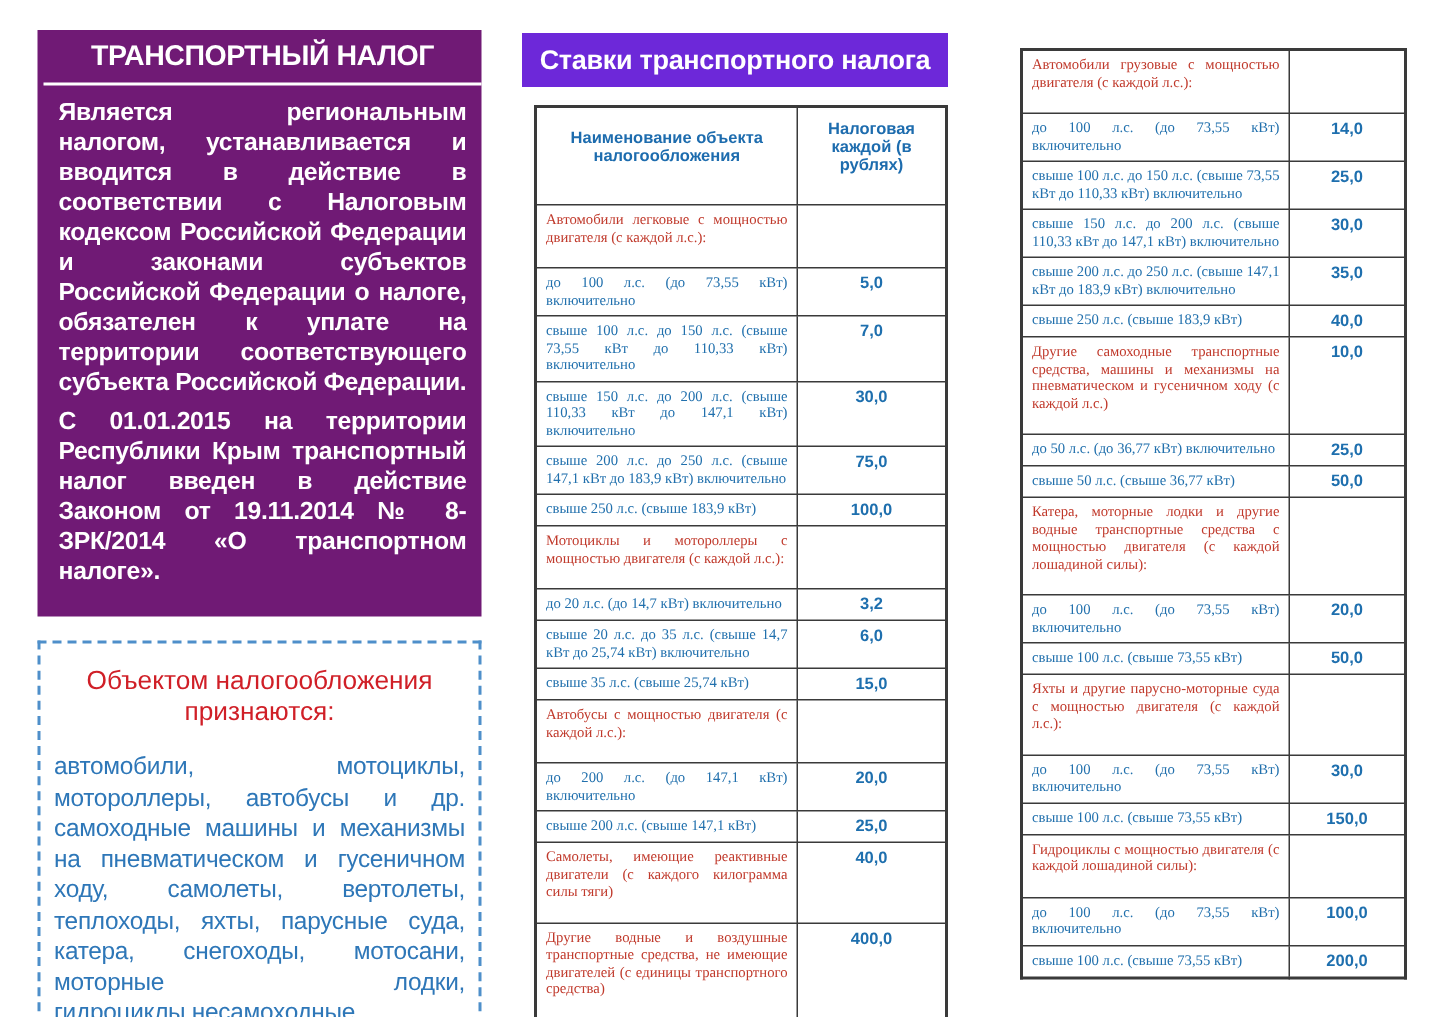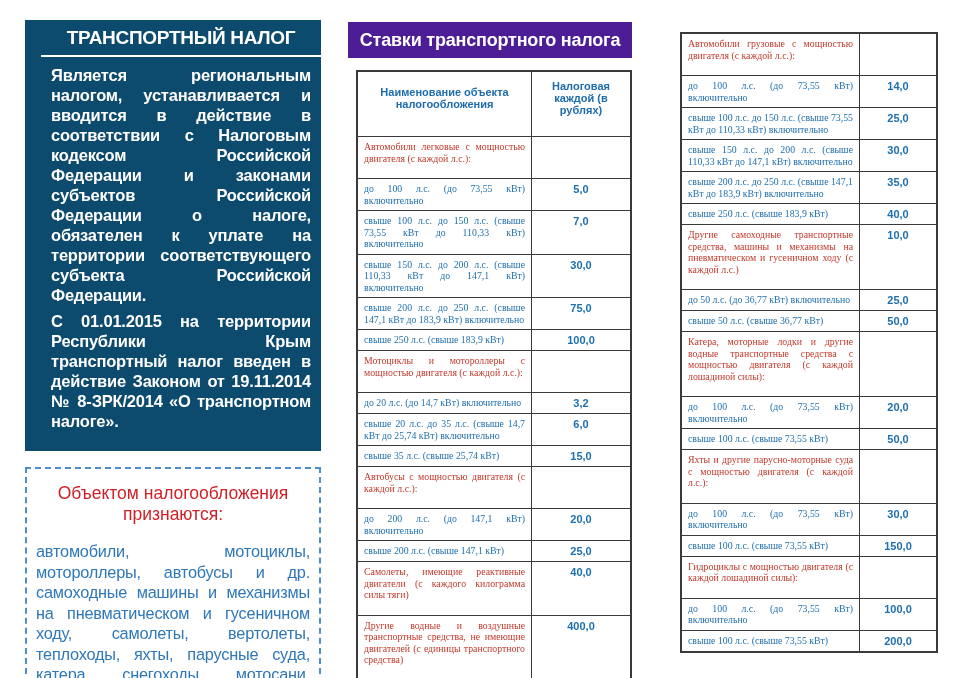--- a/index.html
+++ b/index.html
@@ -2,21 +2,21 @@
 <html><head>
 <meta charset="utf-8">
 <style>
   html,body{margin:0;padding:0;}
   .page{
     position:relative;width:960px;height:678px;background:#ffffff;
     font-family:"Liberation Sans",sans-serif;overflow:hidden;
   }
   
   .left-col{position:absolute;left:25px;top:20px;width:296px;}
-  .blue-box{background:#0c4a6e;color:#ffffff;padding:0 0 14px 16px;}
+  .blue-box{background:#701a75;color:#ffffff;padding:0 0 14px 4px;}
   .blue-box .title{
     font-size:19px;font-weight:bold;text-align:center;
     padding:7px 4px 6px 4px;border-bottom:2px solid #ffffff;
     letter-spacing:-0.3px;
   }
   .blue-box .body{padding:8px 10px 0 10px;}
   .blue-box p{
     margin:0 0 6px 0;font-size:16.5px;font-weight:bold;line-height:20px;
     text-align:justify;letter-spacing:-0.2px;
   }
@@ -27,21 +27,21 @@
     color:#d01f27;font-size:17.5px;font-weight:normal;text-align:center;
     line-height:21px;margin:2px 0 16px 0;
   }
   .dashed-box .obj-body{
     color:#2e77b8;font-size:16.3px;line-height:20.5px;text-align:justify;
     letter-spacing:-0.2px;
   }
   
   .mid-col{position:absolute;left:348px;top:22px;width:284px;}
   .mid-header{
-    background:#4c1d95;color:#ffffff;font-size:18px;font-weight:bold;
+    background:#6d28d9;color:#ffffff;font-size:18px;font-weight:bold;
     text-align:center;line-height:36px;height:36px;letter-spacing:-0.2px;
   }
   .mid-table-wrap{margin:12px 0 0 8px;}
   
   .right-col{position:absolute;left:680px;top:32px;width:258px;}
   
   table.tax{
     border-collapse:collapse;width:100%;
     border:2px solid #3a3a3a;table-layout:fixed;
   }

